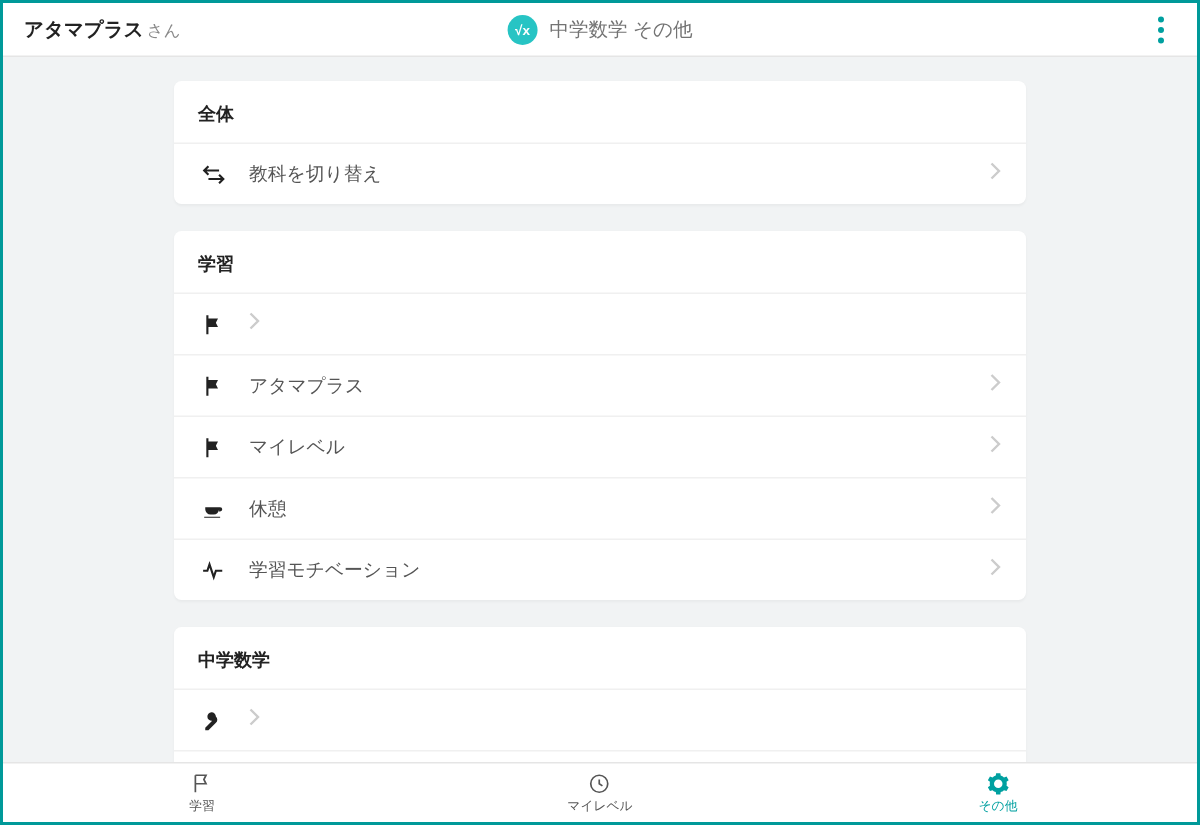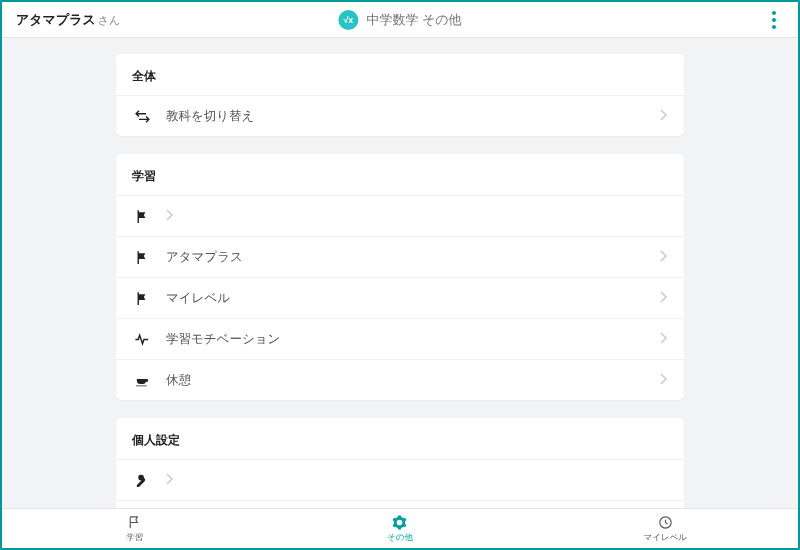--- a/index.html
+++ b/index.html
@@ -177,49 +177,49 @@
         <div class="row-label">マイレベル</div>
         <div class="row-chevron">
           <svg viewBox="0 0 8 12" fill="none" stroke="currentColor" stroke-width="1.6">
               <path d="M1 1l5 5-5 5"></path>
             </svg>
         </div>
       </div>
 
       <div class="row">
         <div class="row-icon">
+          <svg viewBox="0 0 24 24" fill="currentColor">
+              <path d="M4 10h13v2a5 5 0 01-5 5H9a5 5 0 01-5-5v-2zm13 0h1a2 2 0 010 4h-1M3 19h15v1H3z"></path>
+            </svg>
+        </div>
+        <div class="row-label">休憩</div>
+        <div class="row-chevron">
+          <svg viewBox="0 0 8 12" fill="none" stroke="currentColor" stroke-width="1.6">
+              <path d="M1 1l5 5-5 5"></path>
+            </svg>
+        </div>
+      </div>
+
+      <div class="row">
+        <div class="row-icon">
           <svg viewBox="0 0 24 24" fill="none" stroke="currentColor" stroke-width="2">
               <path d="M2 12h4l2-6 4 12 2-6h6"></path>
             </svg>
         </div>
         <div class="row-label">学習モチベーション</div>
         <div class="row-chevron">
           <svg viewBox="0 0 8 12" fill="none" stroke="currentColor" stroke-width="1.6">
               <path d="M1 1l5 5-5 5"></path>
             </svg>
         </div>
       </div>
-
-      <div class="row">
-        <div class="row-icon">
-          <svg viewBox="0 0 24 24" fill="currentColor">
-              <path d="M4 10h13v2a5 5 0 01-5 5H9a5 5 0 01-5-5v-2zm13 0h1a2 2 0 010 4h-1M3 19h15v1H3z"></path>
-            </svg>
-        </div>
-        <div class="row-label">休憩</div>
-        <div class="row-chevron">
-          <svg viewBox="0 0 8 12" fill="none" stroke="currentColor" stroke-width="1.6">
-              <path d="M1 1l5 5-5 5"></path>
-            </svg>
-        </div>
-      </div>
     </div>
 
     <div class="card">
-      <div class="card-title">個人設定</div>
+      <div class="card-title">中学数学</div>
 
       <div class="row">
         <div class="row-icon">
           <svg viewBox="0 0 24 24" fill="currentColor">
               <path d="M14 8a4 4 0 10-3.46 3.97L4 18.5V21h3l7.03-7.03A4 4 0 0014 8z"></path>
             </svg>
         </div>
         <div class="row-chevron">
           <svg viewBox="0 0 8 12" fill="none" stroke="currentColor" stroke-width="1.6">
               <path d="M1 1l5 5-5 5"></path>
@@ -237,27 +237,27 @@
 
   </div>
 
   <div class="bottomnav">
     <div class="nav-item">
       <svg viewBox="0 0 24 24" fill="none" stroke="currentColor" stroke-width="1.6">
           <path d="M6 4v16M6 4h10l-2 4 2 4H6"></path>
         </svg>
       <span class="nav-label">学習</span>
     </div>
-    <div class="nav-item active">
-      <svg viewBox="0 0 24 24" fill="currentColor">
-          <path d="M12 8a4 4 0 100 8 4 4 0 000-8zm8 4a8 8 0 01-.2 1.8l2 1.6-2 3.4-2.4-.8a8 8 0 01-3.1 1.8L14 22h-4l-.3-2.2a8 8 0 01-3.1-1.8l-2.4.8-2-3.4 2-1.6A8 8 0 014 12a8 8 0 01.2-1.8l-2-1.6 2-3.4 2.4.8a8 8 0 013.1-1.8L10 2h4l.3 2.2a8 8 0 013.1 1.8l2.4-.8 2 3.4-2 1.6c.13.58.2 1.18.2 1.8z"></path>
-        </svg>
-      <span class="nav-label">その他</span>
-    </div>
     <div class="nav-item">
       <svg viewBox="0 0 24 24" fill="none" stroke="currentColor" stroke-width="1.6">
           <circle cx="12" cy="12" r="8"></circle>
           <path d="M12 8v4l3 2"></path>
         </svg>
       <span class="nav-label">マイレベル</span>
     </div>
+    <div class="nav-item active">
+      <svg viewBox="0 0 24 24" fill="currentColor">
+          <path d="M12 8a4 4 0 100 8 4 4 0 000-8zm8 4a8 8 0 01-.2 1.8l2 1.6-2 3.4-2.4-.8a8 8 0 01-3.1 1.8L14 22h-4l-.3-2.2a8 8 0 01-3.1-1.8l-2.4.8-2-3.4 2-1.6A8 8 0 014 12a8 8 0 01.2-1.8l-2-1.6 2-3.4 2.4.8a8 8 0 013.1-1.8L10 2h4l.3 2.2a8 8 0 013.1 1.8l2.4-.8 2 3.4-2 1.6c.13.58.2 1.18.2 1.8z"></path>
+        </svg>
+      <span class="nav-label">その他</span>
+    </div>
   </div>
 </div>
 
 </body></html>

